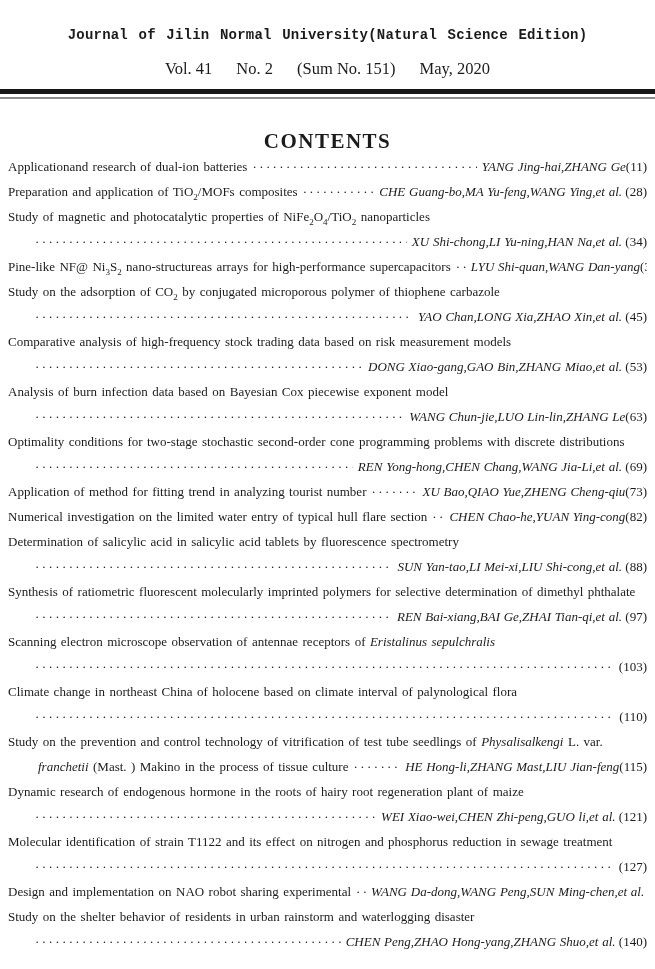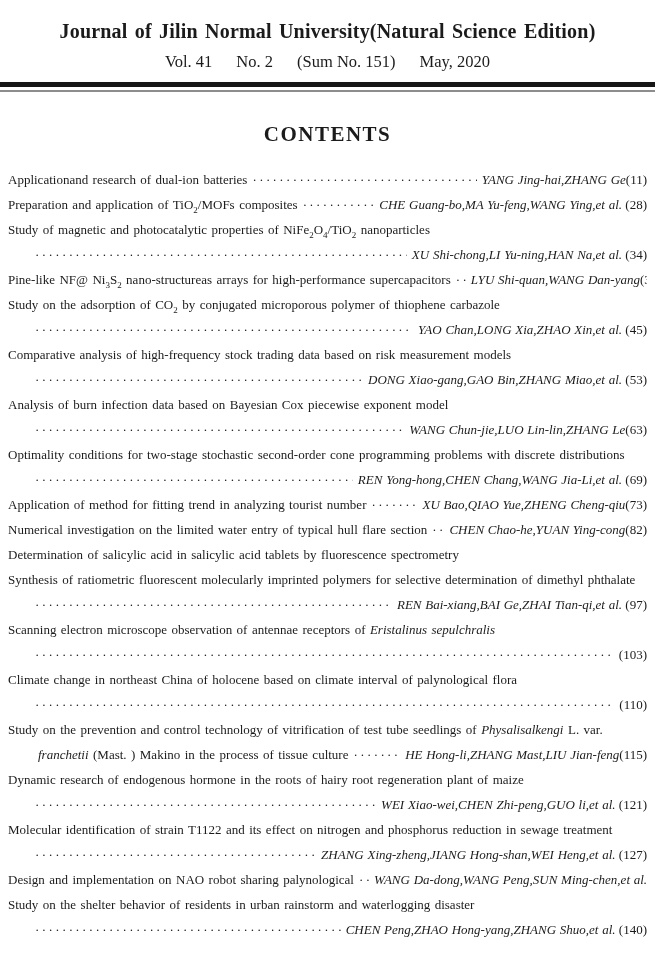--- a/index.html
+++ b/index.html
@@ -7,44 +7,45 @@
     position:relative;
     width:655px;height:969px;
     box-sizing:border-box;
     background:#ffffff;
     color:#1b1b1b;
     font-family:"Liberation Serif","DejaVu Serif",serif;
     overflow:hidden;
   }
   .header{text-align:center;padding-top:11px;}
   .journal-title{
-    margin:9px;
-    font-size:20px;
+    margin:16px;
+    font-size:14px;
     font-weight:bold;
     letter-spacing:0.2px;
     word-spacing:2px;
+    font-family:Liberation Mono, monospace;
   }
   .vol-line{
     margin-top:8px;
     font-size:16.5px;
     display:flex;
     justify-content:center;
     gap:24px;
   }
   .rules{margin-top:10px;}
   .rule-thick{height:5px;background:#161616;}
   .rule-thin{height:2px;background:#8d8d8d;margin-top:3px;}
   .contents-heading{
     text-align:center;
     font-size:21px;
     font-weight:bold;
     letter-spacing:1.5px;
     margin-top:30px;
   }
-  .toc{margin-top:20px;padding:0 8px;}
+  .toc{padding:0 8px;}
   .toc-line{
     height:25px;
     line-height:25px;
     display:flex;
     align-items:baseline;
     white-space:nowrap;
     overflow:hidden;
     font-size:13px;
   }
   .title-text{flex:0 0 auto;word-spacing:1.2px;}
@@ -154,20 +155,25 @@
       </div>
       <div class="toc-line">
         <span class="title-text"><span>Numerical investigation on the limited water entry of typical hull flare section</span></span>
         <span class="dots"></span>
         <span class="authors">CHEN Chao-he,YUAN Ying-cong</span>
         <span class="page-num">(82)</span>
       </div>
       <div class="toc-line">
         <span class="title-text"><span>Determination of salicylic acid in salicylic acid tablets by fluorescence spectrometry</span></span>
       </div>
+      <div class="toc-line authors-line">
+        <span class="dots"></span>
+        <span class="authors">SUN Yan-tao,LI Mei-xi,LIU Shi-cong,et al.</span>
+        <span class="page-num"> (88)</span>
+      </div>
       <div class="toc-line">
         <span class="title-text"><span>Synthesis of ratiometric fluorescent molecularly imprinted polymers for selective determination of dimethyl phthalate</span></span>
       </div>
       <div class="toc-line authors-line">
         <span class="dots"></span>
         <span class="authors">REN Bai-xiang,BAI Ge,ZHAI Tian-qi,et al.</span>
         <span class="page-num"> (97)</span>
       </div>
       <div class="toc-line">
         <span class="title-text"><span>Scanning electron microscope observation of antennae receptors of </span><span class="italic">Eristalinus sepulchralis</span></span>
@@ -198,25 +204,24 @@
       <div class="toc-line authors-line">
         <span class="dots"></span>
         <span class="authors">WEI Xiao-wei,CHEN Zhi-peng,GUO li,et al.</span>
         <span class="page-num"> (121)</span>
       </div>
       <div class="toc-line">
         <span class="title-text"><span>Molecular identification of strain T1122 and its effect on nitrogen and phosphorus reduction in sewage treatment</span></span>
       </div>
       <div class="toc-line authors-line">
         <span class="dots"></span>
-        <span class="authors">ZHANG Xing-zheng,JIANG Hong-shan,WEI Heng,et al.</span>
         <span class="page-num"> (127)</span>
       </div>
       <div class="toc-line">
-        <span class="title-text"><span>Design and implementation on NAO robot sharing palynological</span></span>
+        <span class="title-text"><span>Design and implementation on NAO robot sharing experimental</span></span>
         <span class="dots"></span>
         <span class="authors">WANG Da-dong,WANG Peng,SUN Ming-chen,et al.</span>
         <span class="page-num"> (133)</span>
       </div>
       <div class="toc-line">
         <span class="title-text"><span>Study on the shelter behavior of residents in urban rainstorm and waterlogging disaster</span></span>
       </div>
       <div class="toc-line authors-line">
         <span class="dots"></span>
         <span class="authors">CHEN Peng,ZHAO Hong-yang,ZHANG Shuo,et al.</span>

